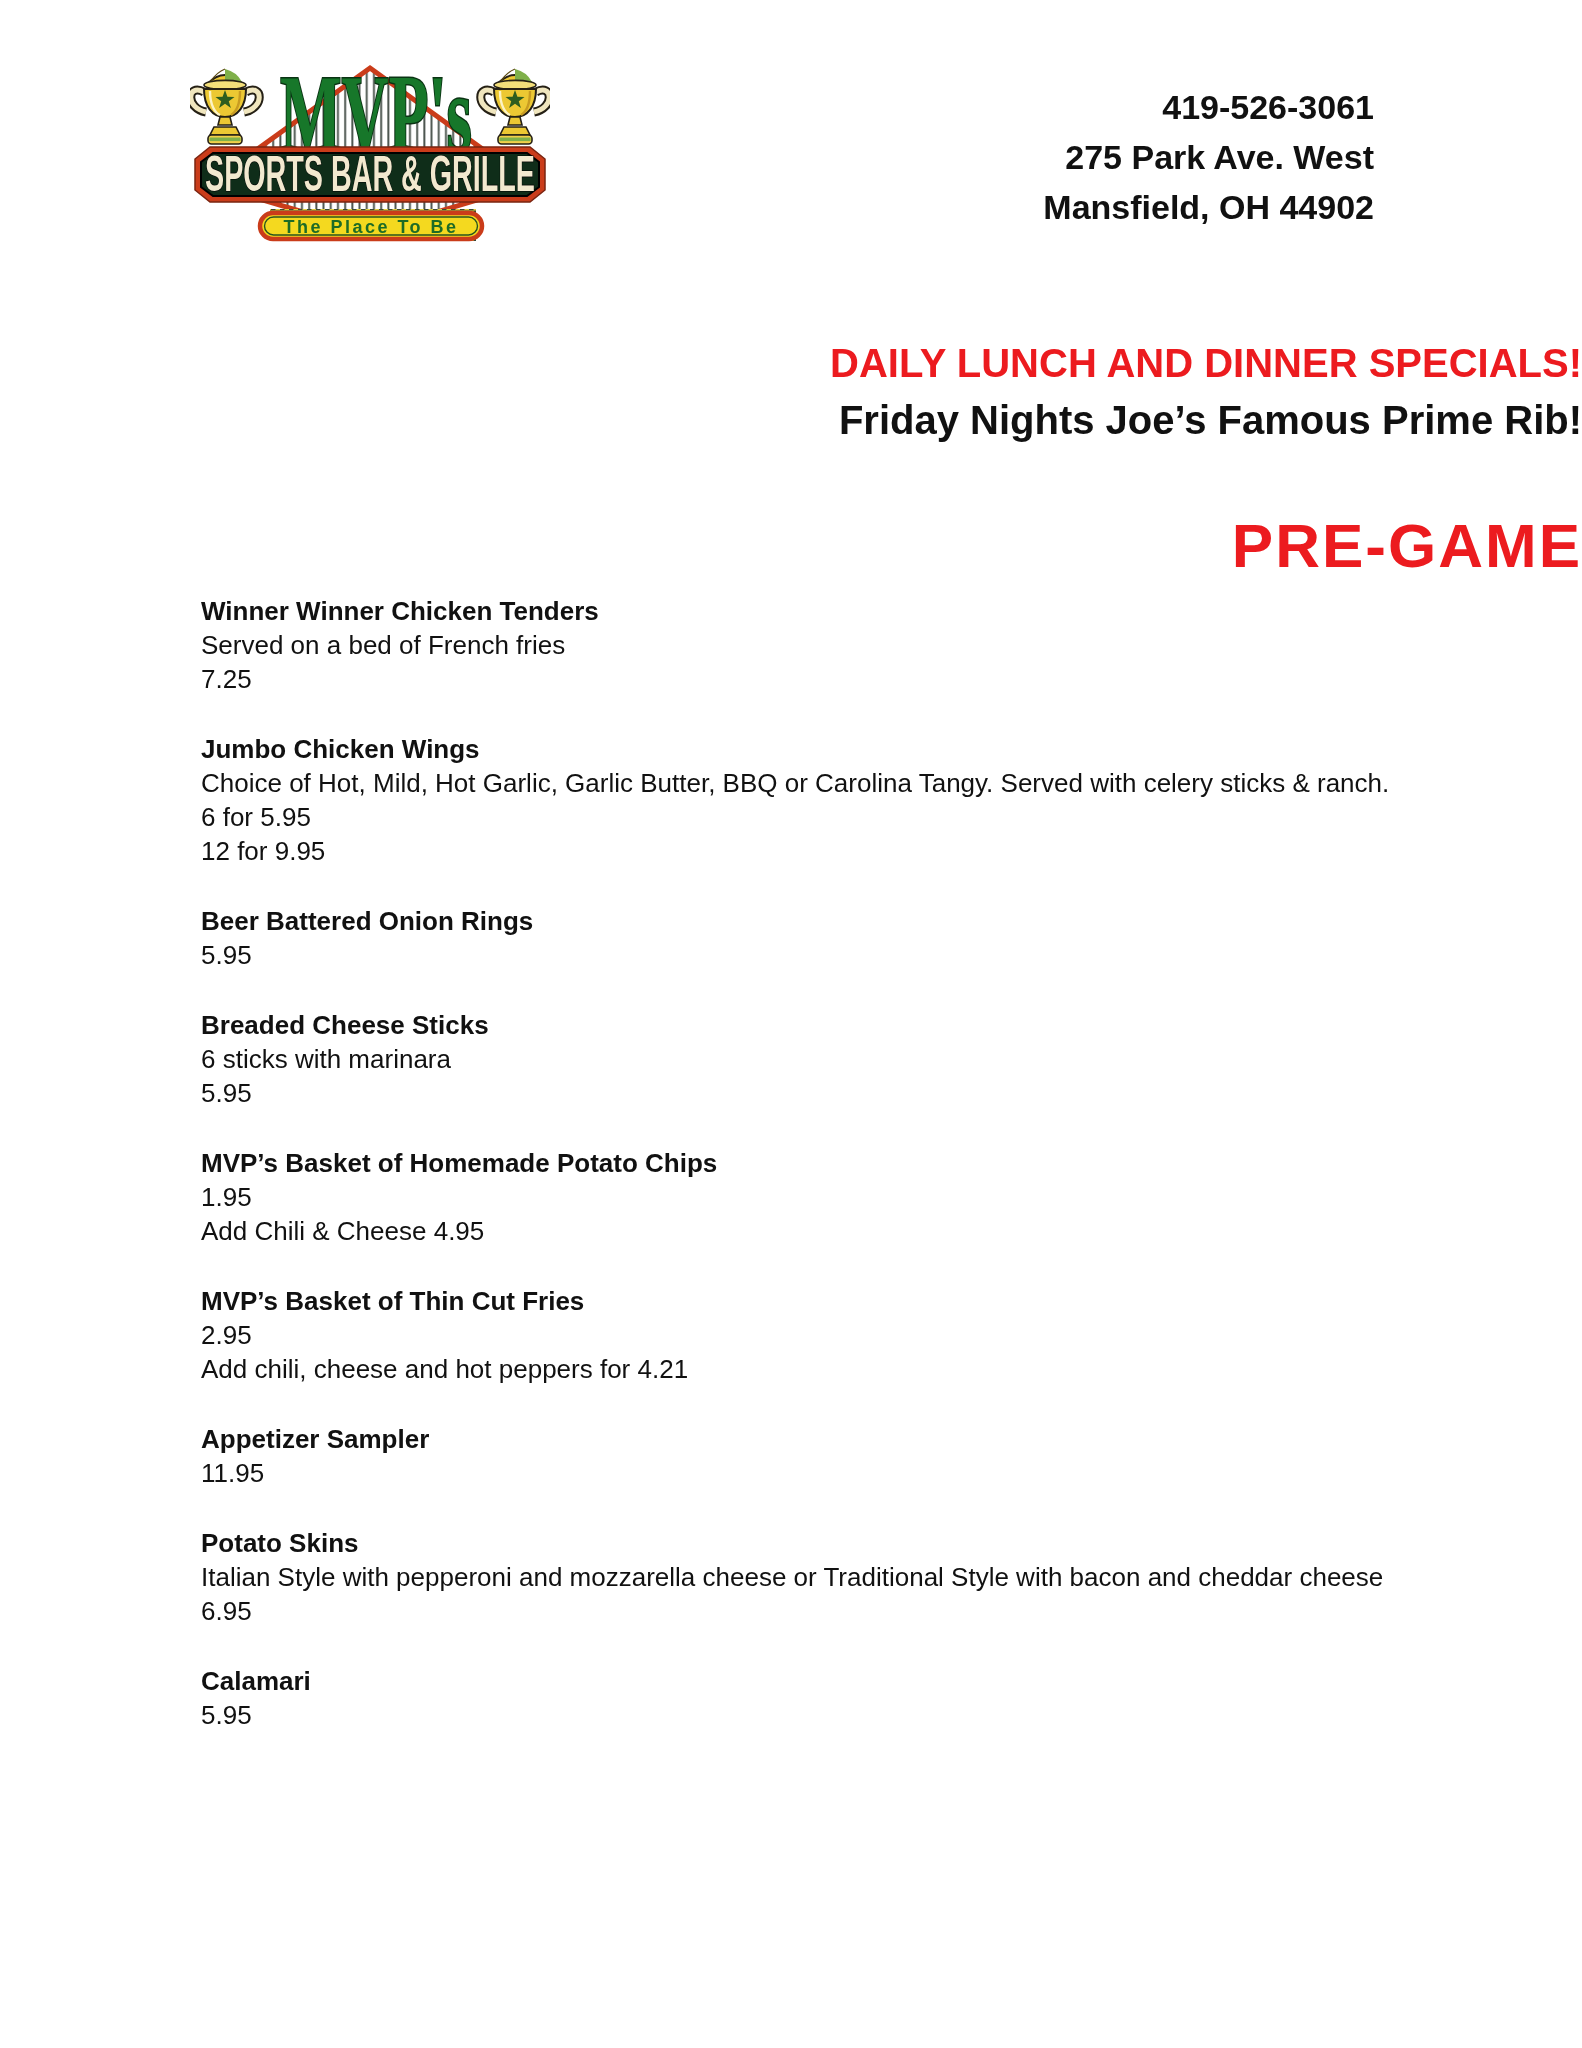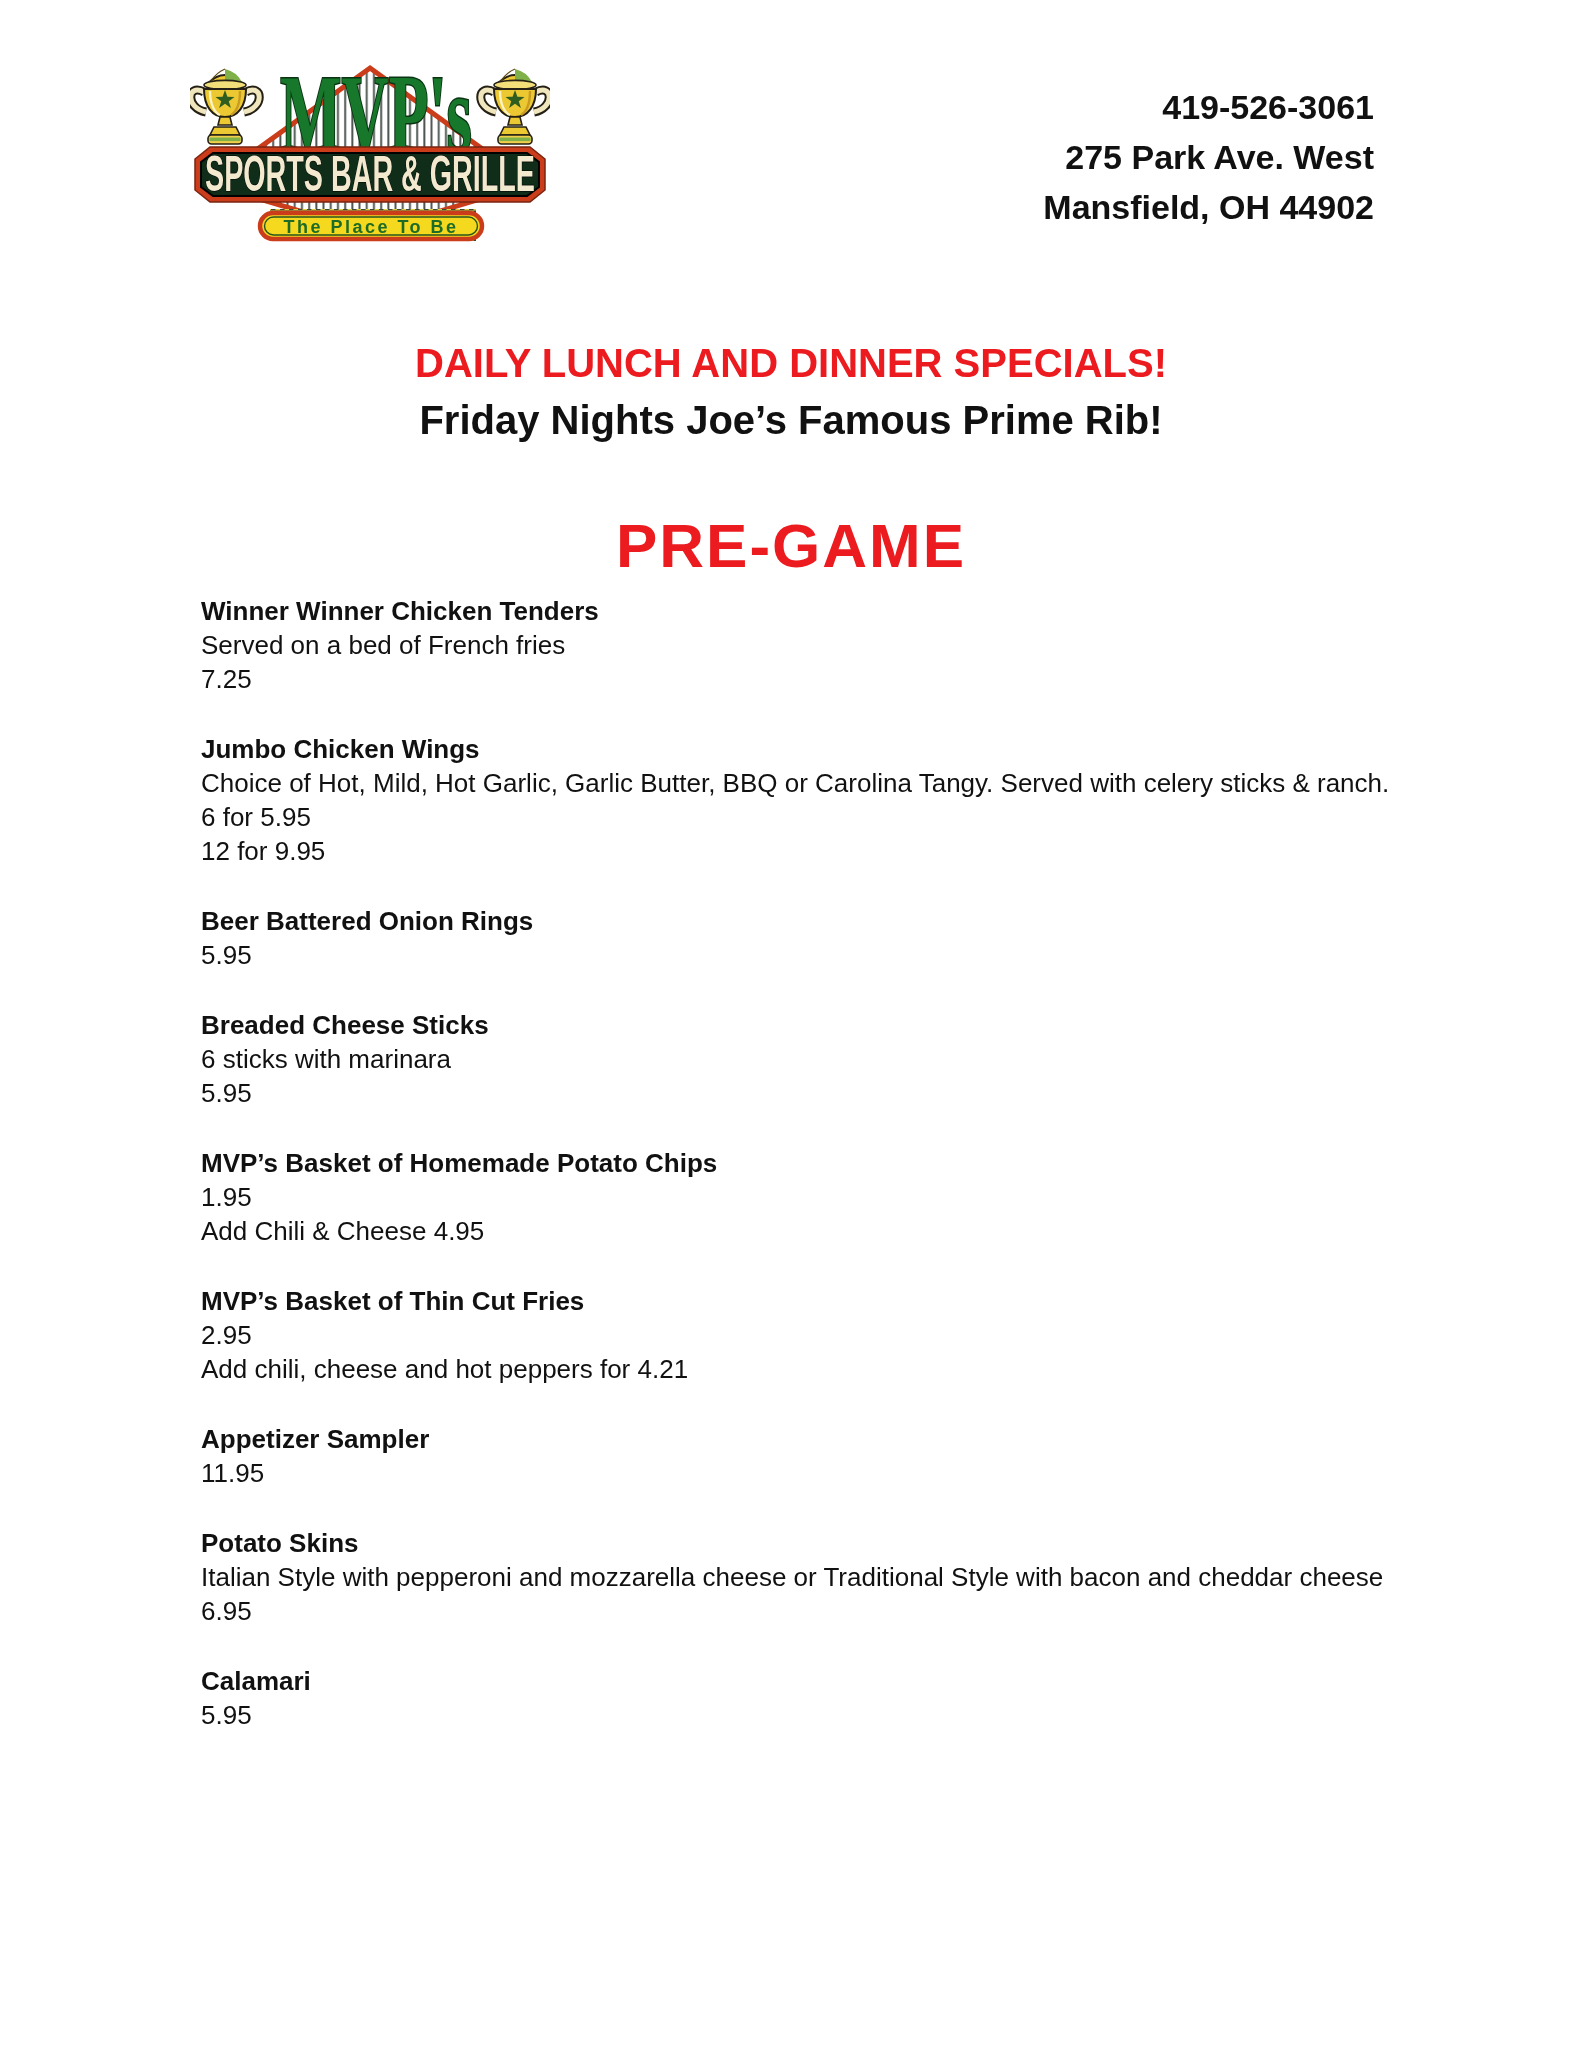--- a/index.html
+++ b/index.html
@@ -16,21 +16,21 @@
   .logo{position:absolute;left:190px;top:62px;width:360px;height:182px;}
   .logo svg{display:block;width:100%;height:100%;}
   
   .contact{
     position:absolute;top:82px;right:208px;
     text-align:right;font-weight:bold;
     font-size:34px;line-height:50px;color:#111111;margin-left:31px;
   }
   
   .heading{
-    position:absolute;left:0;right:0;text-align:center;
+    position:absolute;left:0;right:0;text-align:right;
     font-weight:bold;white-space:nowrap;
   }
   .heading.specials{top:341px;font-size:40px;color:#EC1B1F;}
   .heading.subtitle{top:398px;font-size:40px;color:#111111;}
   .heading.section{top:510px;font-size:62px;color:#EC1B1F;letter-spacing:2px;}
   
   .menu{
     position:absolute;left:185px;top:594px;width:1385px;
     font-size:26px;line-height:34px;color:#111111;
   }

